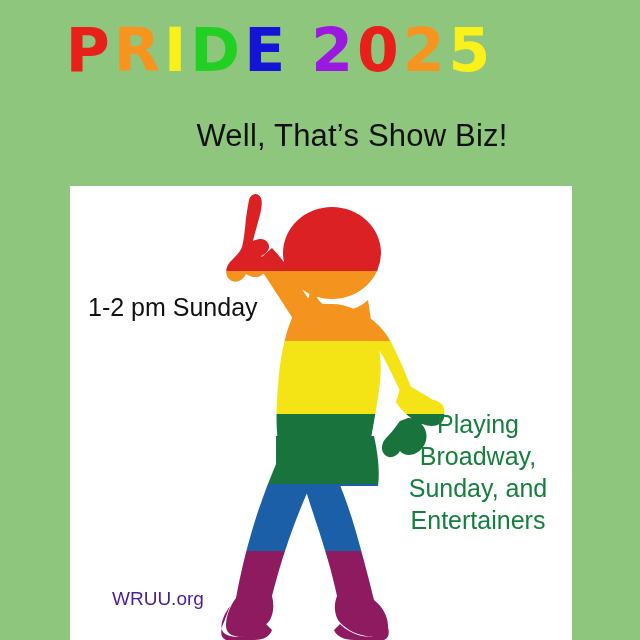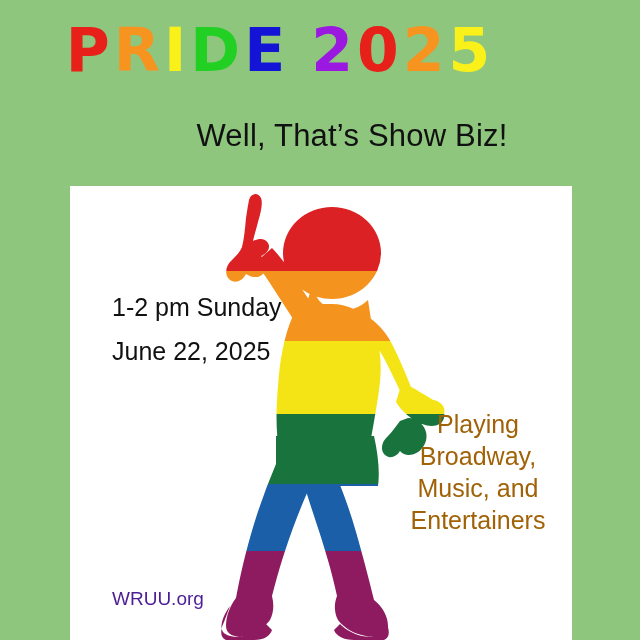--- a/index.html
+++ b/index.html
@@ -66,30 +66,29 @@
   
   #when {
     position: absolute;
     left: 18px;
     top: 100px;
     font-size: 25px;
     color: #111111;
     line-height: 1.75;
     white-space: nowrap;
     z-index: 5;
-    margin-left: 24px;
   }
   #playing {
     position: absolute;
     right: 10px;
     top: 222px;
     width: 168px;
     text-align: center;
     font-size: 25px;
-    color: #a16207;
+    color: #15803d;
     line-height: 1.28;
     z-index: 5;
   }
   #station {
     position: absolute;
     left: 42px;
     bottom: 30px;
     font-size: 19px;
     color: #4c1d95;
     z-index: 5;
@@ -112,21 +111,20 @@
 <div id="poster" style="background: rgb(143, 198, 126);">
 
   <div id="title"><span class="ch" style="color: rgb(232, 32, 26);">P</span><span class="ch" style="color: rgb(247, 148, 32);">R</span><span class="ch" style="color: rgb(250, 241, 27);">I</span><span class="ch" style="color: rgb(34, 208, 36);">D</span><span class="ch" style="color: rgb(20, 20, 214);">E</span><span class="sp"></span><span class="ch" style="color: rgb(155, 24, 224);">2</span><span class="ch" style="color: rgb(232, 32, 26);">0</span><span class="ch" style="color: rgb(247, 148, 32);">2</span><span class="ch" style="color: rgb(250, 241, 27);">5</span></div>
 
   <div id="subtitle">Well, That’s Show Biz!</div>
 
   <div id="card" style="background: rgb(255, 255, 255);">
 
     <div id="when">
       <div>1-2 pm Sunday</div>
-      <div>June 22, 2025</div>
     </div>
 
     <div id="dancer">
       <svg viewBox="0 0 230 454" xmlns="http://www.w3.org/2000/svg" aria-hidden="true">
         <defs>
 
           <linearGradient id="pridebands" x1="0" y1="0" x2="0" y2="1">
             <stop offset="0.000" stop-color="#DB2123"></stop>
             <stop offset="0.187" stop-color="#DB2123"></stop>
             <stop offset="0.187" stop-color="#F4941F"></stop>
@@ -256,20 +254,20 @@
 
         <g clip-path="url(#dancerclip)">
           <rect x="0" y="0" width="230" height="454" fill="url(#pridebands)"></rect>
         </g>
       </svg>
     </div>
 
     <div id="playing">
       <div>Playing</div>
       <div>Broadway,</div>
-      <div>Music, and</div>
+      <div>Sunday, and</div>
       <div>Entertainers</div>
     </div>
 
     <div id="station">WRUU.org</div>
 
   </div>
 </div>
 
 </body></html>

